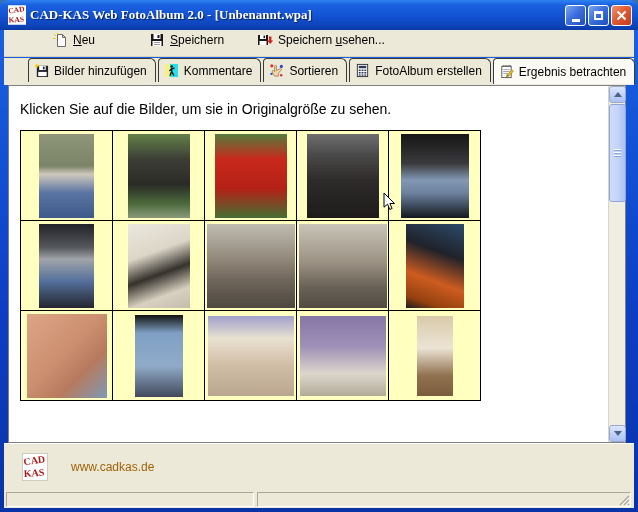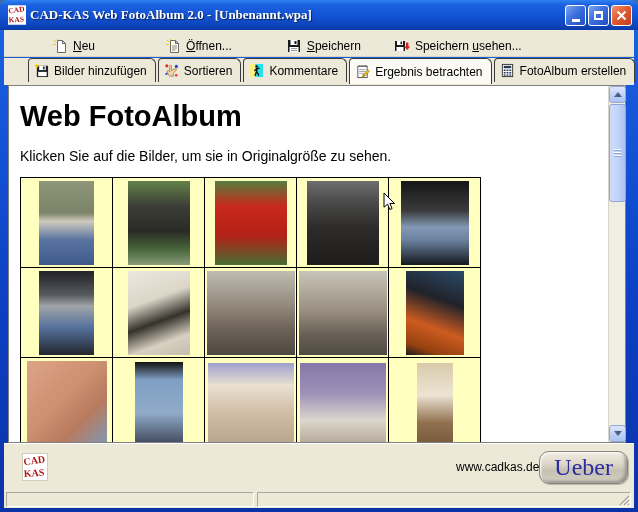--- a/index.html
+++ b/index.html
@@ -16,21 +16,21 @@
     flex:1;white-space:nowrap;overflow:hidden;font-family:Liberation Serif, serif;}
   .winbtns{display:flex;gap:2px;}
   .winbtn{width:21px;height:21px;border:1px solid #fff;border-radius:3px;
     display:flex;align-items:center;justify-content:center;cursor:default;}
   .winbtn.blue{background:linear-gradient(135deg,#7da6f0 0%,#3c70dd 45%,#1f4fc0 100%);}
   .winbtn.red{background:linear-gradient(135deg,#f0926f 0%,#e15c32 45%,#c33b1e 100%);}
   .glyph-min{display:block;width:8px;height:3px;background:#fff;margin-top:10px;}
   .glyph-max{display:block;width:9px;height:9px;border:2px solid #fff;border-top-width:3px;}
   
   .toolbar1{position:absolute;left:4px;top:30px;width:630px;height:27px;background:#ece9d8;
-    display:flex;align-items:flex-end;border-bottom:1px solid #d8d4c0;}
+    display:flex;align-items:flex-start;border-bottom:1px solid #d8d4c0;}
   .tbtn{display:flex;align-items:center;gap:5px;padding:2px 4px;font-size:12px;color:#000;cursor:default;}
   .tbtn u{text-decoration:underline;}
   .m1{margin-left:44px}.m2{margin-left:62px}.m3{margin-left:46px}.m4{margin-left:25px}
   .toolbar2{position:absolute;left:4px;top:58px;width:630px;height:27px;background:#ece9d8;
     display:flex;padding-left:24px;}
   .tab{display:flex;align-items:center;gap:5px;height:24px;padding:0 8px 0 5px;font-size:12px;
     border:1px solid #3a3a3a;border-bottom:none;border-radius:4px 6px 0 0;background:#ece9d8;
     margin-right:2px;cursor:default;white-space:nowrap;}
   .tab.active{background:#fbfaf5;height:26px;box-shadow:1px 0 0 #fff inset;}
   
@@ -53,21 +53,21 @@
   .arrow.up{border-bottom:5px solid #4d6185;}
   .arrow.down{border-top:5px solid #4d6185;}
   .sb-thumb{position:absolute;left:0;top:18px;width:17px;height:98px;border:1px solid #8fa6d8;border-radius:3px;
     background:linear-gradient(90deg,#cfdcfb 0%,#c4d4fa 50%,#abc1f0 100%);
     display:flex;flex-direction:column;align-items:center;justify-content:center;gap:2px;}
   .grip{width:7px;height:1px;background:#8fa6d8;box-shadow:0 -1px 0 #fff;}
   
   .footer{position:absolute;left:4px;top:443px;width:630px;height:47px;background:#ece9d8;
     border-top:1px solid #fff;display:flex;align-items:center;}
   .logo{width:26px;height:28px;margin-left:18px;border:1px solid #d0ccbc;}
-  .site{font-size:12px;color:#000000;margin-left:6px;flex:1;text-align:right;}
+  .site{font-size:12px;color:#a16207;margin-left:23px;flex:1;}
   .skin-btn{height:33px;border-radius:10px;border:1px solid #8a857a;margin-right:6px;padding:0 14px;
     background:linear-gradient(180deg,#f2ede3 0%,#dcd6c8 40%,#c6c0b2 60%,#d6d0c4 100%);
     box-shadow:inset 1px 1px 2px #fff,inset -2px -2px 3px #96918a,1px 1px 1px #b8b4a6;
     font-family:"Liberation Serif",serif;font-size:24px;color:#2b2ba0;cursor:pointer;line-height:1;}
   
   .statusbar{position:absolute;left:4px;top:490px;width:630px;height:18px;background:#ece9d8;
     display:flex;gap:3px;padding:2px 3px 1px 2px;}
   .spanel{height:100%;border:1px solid;border-color:#aca899 #fff #fff #aca899;background:#ece9d8;}
   .sp1{width:248px;}.sp2{flex:1;position:relative;}
   .sizegrip{position:absolute;right:0;bottom:0;width:13px;height:13px;cursor:nwse-resize;}
@@ -105,31 +105,20 @@
     <span class="tbtn m1">
       <svg width="16" height="16" viewBox="0 0 16 16">
         <g stroke="#e8c800" stroke-width="1">
             <path d="M2 2l2.2 2.2M1 6.5h2.6M5.5 1v2.6" fill="none"></path>
           </g>
         <path d="M5.5 2.5h5l3 3v9h-8z" fill="#fff" stroke="#6b6b6b"></path>
         <path d="M10.5 2.5v3h3z" fill="#ddd" stroke="#6b6b6b"></path>
       </svg>
       <span><span></span><u>N</u><span>eu</span></span>
     </span>
-    <span class="tbtn m2">
-      <svg width="16" height="16" viewBox="0 0 16 16">
-        <g stroke="#e8c800" stroke-width="1">
-            <path d="M2 2l2.2 2.2M1 6.5h2.6M5.5 1v2.6" fill="none"></path>
-          </g>
-        <path d="M5.5 2.5h5l3 3v9h-8z" fill="#fffbe6" stroke="#6b6b6b"></path>
-        <path d="M10.5 2.5v3h3z" fill="#ddd" stroke="#6b6b6b"></path>
-        <path d="M7 8h5M7 10h5M7 12h3.5" stroke="#8a8a8a" fill="none"></path>
-      </svg>
-      <span><span></span><u>Ö</u><span>ffnen...</span></span>
-    </span>
     <span class="tbtn m3">
       <svg width="16" height="16" viewBox="0 0 16 16">
         <path d="M2 2h12v12H2z" fill="#1a1a1a"></path>
         <rect x="4.5" y="2" width="7" height="5" fill="#fff"></rect>
         <rect x="8.5" y="3" width="2" height="3" fill="#1a1a1a"></rect>
         <rect x="3.5" y="9" width="9" height="5" fill="#fff"></rect>
         <path d="M5 10.5h6M5 12.5h6" stroke="#999" fill="none"></path>
       </svg>
       <span><span></span><u>S</u><span>peichern</span></span>
     </span>
@@ -151,72 +140,71 @@
         <path d="M3 3h12v12H3z" fill="#20242c"></path>
         <rect x="5.5" y="3" width="7" height="4.5" fill="#fff"></rect>
         <rect x="9.5" y="3.8" width="1.8" height="3" fill="#20242c"></rect>
         <rect x="4.5" y="9.5" width="9" height="4.5" fill="#fff"></rect>
         <path d="M3 1v4M1 3h4" stroke="#f0d000" stroke-width="1.6" fill="none"></path>
       </svg>
       <span>Bilder hinzufügen</span>
     </span>
     <span class="tab">
       <svg width="15" height="15" viewBox="0 0 16 16">
-        <path d="M6 14c-1.5-2-3.2-4.8-2.3-5.8.7-.8 1.8.2 2.3 1.1V3.6c0-1.5 2-1.5 2 0V8l3.8-1.9c1.2-.6 2 .6 1 1.5L10 11v3z" fill="#f4d7a8" stroke="#8a6a3a" stroke-width=".7"></path>
-        <circle cx="3" cy="3" r="1.7" fill="#e03030"></circle>
-        <circle cx="13.2" cy="3.6" r="1.7" fill="#3040d0"></circle>
-        <circle cx="13" cy="13" r="1.3" fill="#e03030"></circle>
-        <circle cx="2.6" cy="11.6" r="1.2" fill="#3040d0"></circle>
-      </svg>
-      <span>Sortieren</span>
-    </span>
-    <span class="tab">
-      <svg width="15" height="15" viewBox="0 0 16 16">
         <rect x="1" y="1" width="5.5" height="14" fill="#f8f080"></rect>
         <rect x="6.5" y="1" width="8.5" height="14" fill="#28e0e8"></rect>
         <g stroke="#101010" stroke-width="1.4" fill="none">
           <circle cx="8.2" cy="3.6" r="1.3" fill="#101010" stroke="none"></circle>
           <path d="M8.2 5v4M8.2 6.5l3-1.2M8.2 6.5l-2.6 1.8M8.2 9l-2 4.5M8.2 9l2.4 4.5"></path>
         </g>
       </svg>
       <span>Kommentare</span>
     </span>
-    <span class="tab active">
-      <svg width="15" height="15" viewBox="0 0 16 16">
-        <rect x="3" y="2.5" width="10" height="12" fill="#fff" stroke="#555"></rect>
-        <path d="M4.5 2.5v-1.4M6.5 2.5v-1.4M8.5 2.5v-1.4M10.5 2.5v-1.4M12 2.5v-1.4" stroke="#555" fill="none"></path>
-        <path d="M4.5 6h7M4.5 8h7M4.5 10h5" stroke="#9aa4aa" fill="none"></path>
-        <path d="M13.8 6.2l-5.2 5.2-.9 2.5 2.5-.9 5.2-5.2z" fill="#f0c020" stroke="#8a6a00" stroke-width=".6"></path>
-        <path d="M8.6 11.4l1.6 1.6" stroke="#333" stroke-width=".7"></path>
-      </svg>
-      <span>Ergebnis betrachten</span>
+    <span class="tab">
+      <svg width="15" height="15" viewBox="0 0 16 16">
+        <path d="M6 14c-1.5-2-3.2-4.8-2.3-5.8.7-.8 1.8.2 2.3 1.1V3.6c0-1.5 2-1.5 2 0V8l3.8-1.9c1.2-.6 2 .6 1 1.5L10 11v3z" fill="#f4d7a8" stroke="#8a6a3a" stroke-width=".7"></path>
+        <circle cx="3" cy="3" r="1.7" fill="#e03030"></circle>
+        <circle cx="13.2" cy="3.6" r="1.7" fill="#3040d0"></circle>
+        <circle cx="13" cy="13" r="1.3" fill="#e03030"></circle>
+        <circle cx="2.6" cy="11.6" r="1.2" fill="#3040d0"></circle>
+      </svg>
+      <span>Sortieren</span>
     </span>
     <span class="tab">
       <svg width="15" height="15" viewBox="0 0 16 16">
         <rect x="2.5" y="1.5" width="11" height="13" fill="#fff" stroke="#333"></rect>
         <rect x="4" y="3" width="8" height="2.6" fill="#283858"></rect>
         <g fill="#283858">
           <rect x="4" y="7" width="2" height="1.6"></rect>
             <rect x="7" y="7" width="2" height="1.6"></rect>
             <rect x="10" y="7" width="2" height="1.6"></rect>
           <rect x="4" y="9.6" width="2" height="1.6"></rect>
             <rect x="7" y="9.6" width="2" height="1.6"></rect>
             <rect x="10" y="9.6" width="2" height="1.6"></rect>
           <rect x="4" y="12.2" width="2" height="1.4"></rect>
             <rect x="7" y="12.2" width="2" height="1.4"></rect>
             <rect x="10" y="12.2" width="2" height="1.4"></rect>
         </g>
       </svg>
       <span>FotoAlbum erstellen</span>
     </span>
+    <span class="tab active">
+      <svg width="15" height="15" viewBox="0 0 16 16">
+        <rect x="3" y="2.5" width="10" height="12" fill="#fff" stroke="#555"></rect>
+        <path d="M4.5 2.5v-1.4M6.5 2.5v-1.4M8.5 2.5v-1.4M10.5 2.5v-1.4M12 2.5v-1.4" stroke="#555" fill="none"></path>
+        <path d="M4.5 6h7M4.5 8h7M4.5 10h5" stroke="#9aa4aa" fill="none"></path>
+        <path d="M13.8 6.2l-5.2 5.2-.9 2.5 2.5-.9 5.2-5.2z" fill="#f0c020" stroke="#8a6a00" stroke-width=".6"></path>
+        <path d="M8.6 11.4l1.6 1.6" stroke="#333" stroke-width=".7"></path>
+      </svg>
+      <span>Ergebnis betrachten</span>
+    </span>
   </div>
 
   <div class="main">
     <div class="content">
-      <h1>Web FotoAlbum</h1>
       <p>Klicken Sie auf die Bilder, um sie in Originalgröße zu sehen.</p>
       <table class="grid">
         <tbody>
             <tr>
           <td><span class="photo" title="girl sitting on bleachers" style="width: 55px; height: 84px; background: linear-gradient(rgb(143, 150, 121) 0%, rgb(123, 132, 104) 38%, rgb(207, 201, 189) 48%, rgb(90, 116, 162) 70%, rgb(62, 90, 138) 100%);"></span></td>
           <td><span class="photo" title="girl in leather jacket on grass" style="width: 62px; height: 84px; background: linear-gradient(rgb(99, 129, 74) 0%, rgb(60, 62, 54) 30%, rgb(42, 43, 38) 60%, rgb(73, 104, 59) 82%, rgb(138, 154, 122) 100%);"></span></td>
           <td><span class="photo" title="laughing girl in red sweater" style="width: 72px; height: 84px; background: linear-gradient(rgb(85, 125, 62) 0%, rgb(200, 41, 27) 30%, rgb(180, 33, 23) 65%, rgb(69, 111, 51) 100%);"></span></td>
           <td><span class="photo" title="girl with long dark hair indoors" style="width: 72px; height: 84px; background: linear-gradient(rgb(110, 110, 110) 0%, rgb(74, 74, 74) 25%, rgb(46, 44, 42) 55%, rgb(29, 28, 27) 100%);"></span></td>
           <td><span class="photo" title="girl in blue tank top at night" style="width: 68px; height: 84px; background: linear-gradient(rgb(22, 22, 22) 0%, rgb(58, 58, 60) 35%, rgb(130, 152, 180) 55%, rgb(109, 130, 160) 70%, rgb(20, 24, 30) 100%);"></span></td>
         </tr>
@@ -252,21 +240,20 @@
     </div>
   </div>
 
   <div class="footer">
     <svg class="logo" viewBox="0 0 24 26">
       <rect width="24" height="26" fill="#fff"></rect>
       <text x="1" y="11" font-size="10" font-weight="bold" fill="#b01818" font-family="serif" transform="rotate(-8 2 11)">CAD</text>
       <text x="1" y="23" font-size="10" font-weight="bold" fill="#b01818" font-family="serif" transform="rotate(-4 2 22)">KAS</text>
     </svg>
     <span class="site">www.cadkas.de</span>
-    <button class="skin-btn">Ueber</button>
   </div>
 
   <div class="statusbar">
     <span class="spanel sp1"></span>
     <span class="spanel sp2">
       <svg class="sizegrip" viewBox="0 0 13 13">
         <path d="M12 3L3 12M12 7L7 12M12 11l-1 1" stroke="#aca899" stroke-width="1.4"></path>
         <path d="M13 4L4 13M13 8L8 13M13 12l-1 1" stroke="#fff" stroke-width="1"></path>
       </svg>
     </span>

